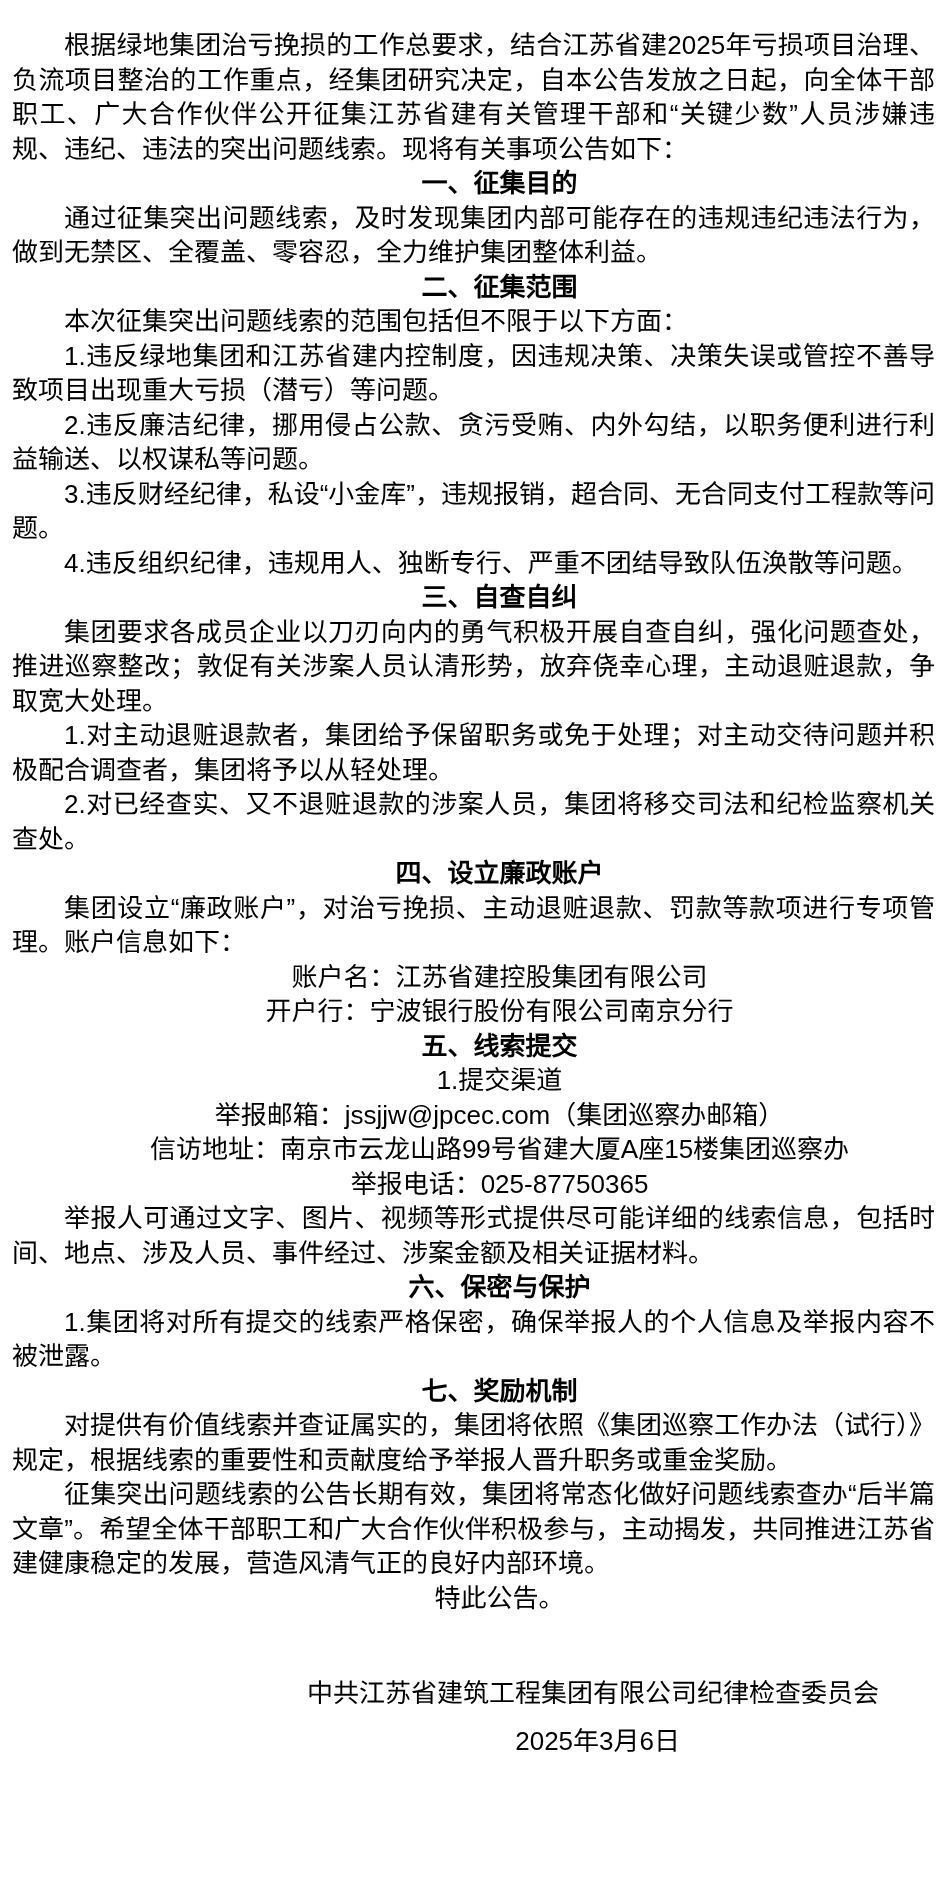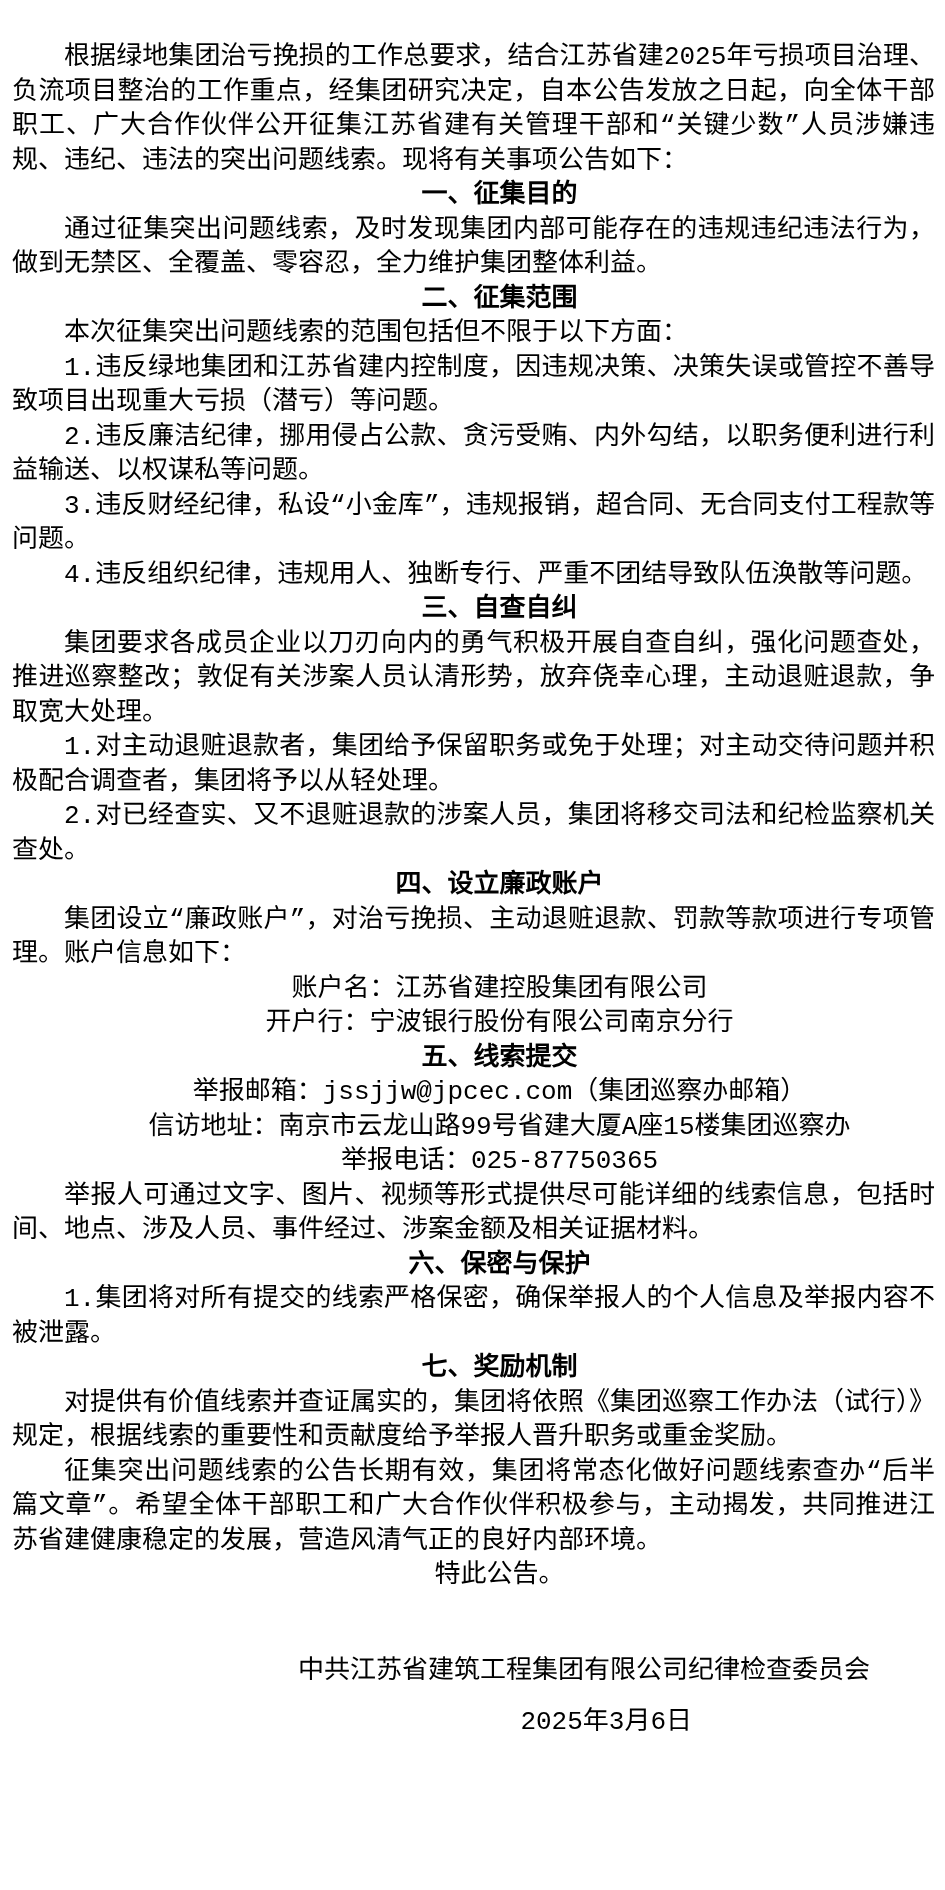--- a/index.html
+++ b/index.html
@@ -6,50 +6,50 @@
     margin: 0;
     padding: 0;
     background: #ffffff;
   }
   .page {
     position: relative;
     width: 945px;
     height: 1890px;
     background: #ffffff;
     overflow: hidden;
-    font-family: Liberation Mono, monospace;
+    font-family: Liberation Sans, sans-serif;
     color: #000000;
     box-sizing: border-box;
-    padding: 40px 10px 0 12px;
+    padding: 28px 10px 0 12px;
   }
   .doc p {
     margin: 0;
     font-size: 26px;
     line-height: 34.5px;
     text-align: justify;
     text-indent: 2em;
     word-break: break-all;
   }
   .doc p.heading {
     font-weight: bold;
     text-align: center;
   }
   .doc p.plain {
     text-align: center;
   }
   .signature {
-    margin: 17px;
+    margin: 8px;
     margin-top: 61px;
     font-size: 26px;
     line-height: 34.5px;
     text-align: right;
     padding-right: 48px;
   }
   .date {
-    margin: 0;
+    margin: 12px;
     margin-top: 13px;
     font-size: 26px;
     line-height: 34.5px;
     text-align: right;
     padding-right: 243px;
   }
 </style>
 </head>
 <body>
 
@@ -66,20 +66,21 @@
     <p>4.违反组织纪律，违规用人、独断专行、严重不团结导致队伍涣散等问题。</p>
     <p class="heading">三、自查自纠</p>
     <p>集团要求各成员企业以刀刃向内的勇气积极开展自查自纠，强化问题查处，推进巡察整改；敦促有关涉案人员认清形势，放弃侥幸心理，主动退赃退款，争取宽大处理。</p>
     <p>1.对主动退赃退款者，集团给予保留职务或免于处理；对主动交待问题并积极配合调查者，集团将予以从轻处理。</p>
     <p>2.对已经查实、又不退赃退款的涉案人员，集团将移交司法和纪检监察机关查处。</p>
     <p class="heading">四、设立廉政账户</p>
     <p>集团设立“廉政账户”，对治亏挽损、主动退赃退款、罚款等款项进行专项管理。账户信息如下：</p>
     <p class="plain">账户名：江苏省建控股集团有限公司</p>
     <p class="plain">开户行：宁波银行股份有限公司南京分行</p>
     <p class="heading">五、线索提交</p>
+    <p class="plain">1.提交渠道</p>
     <p class="plain">举报邮箱：jssjjw@jpcec.com（集团巡察办邮箱）</p>
     <p class="plain">信访地址：南京市云龙山路99号省建大厦A座15楼集团巡察办</p>
     <p class="plain">举报电话：025-87750365</p>
     <p>举报人可通过文字、图片、视频等形式提供尽可能详细的线索信息，包括时间、地点、涉及人员、事件经过、涉案金额及相关证据材料。</p>
     <p class="heading">六、保密与保护</p>
     <p>1.集团将对所有提交的线索严格保密，确保举报人的个人信息及举报内容不被泄露。</p>
     <p class="heading">七、奖励机制</p>
     <p>对提供有价值线索并查证属实的，集团将依照《集团巡察工作办法（试行）》规定，根据线索的重要性和贡献度给予举报人晋升职务或重金奖励。</p>
     <p>征集突出问题线索的公告长期有效，集团将常态化做好问题线索查办“后半篇文章”。希望全体干部职工和广大合作伙伴积极参与，主动揭发，共同推进江苏省建健康稳定的发展，营造风清气正的良好内部环境。</p>
     <p class="plain">特此公告。</p>

